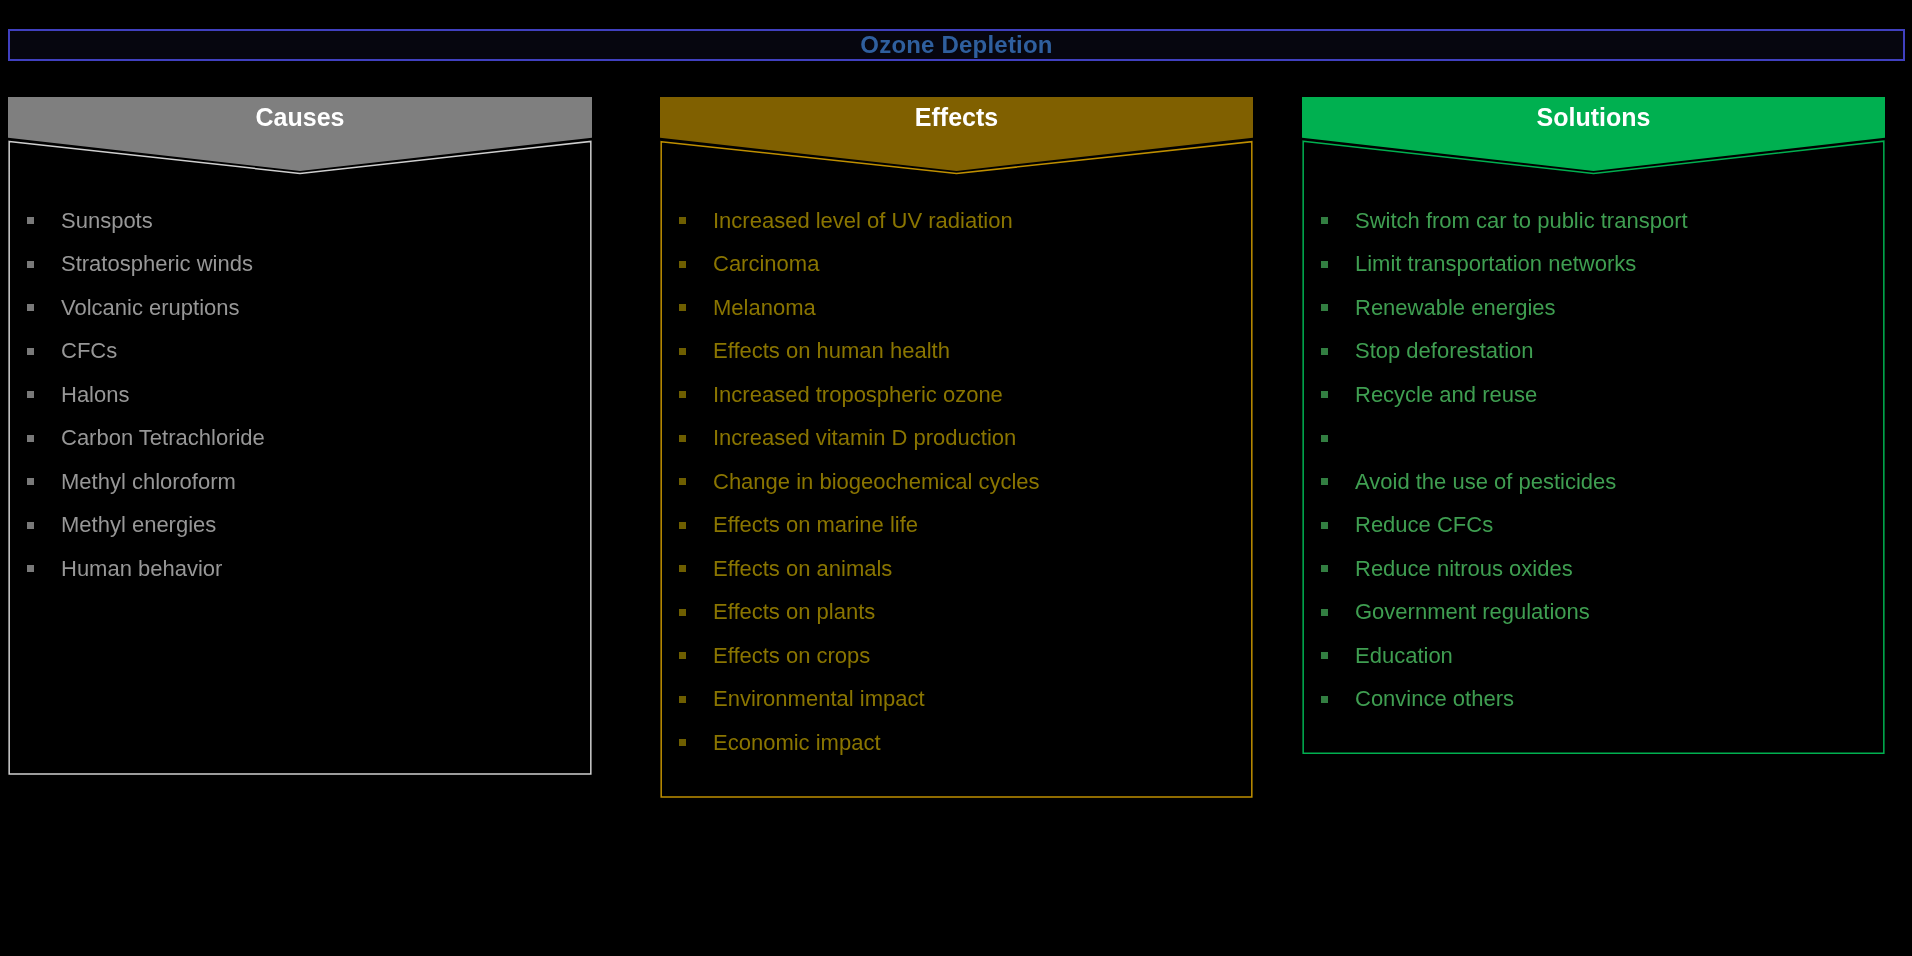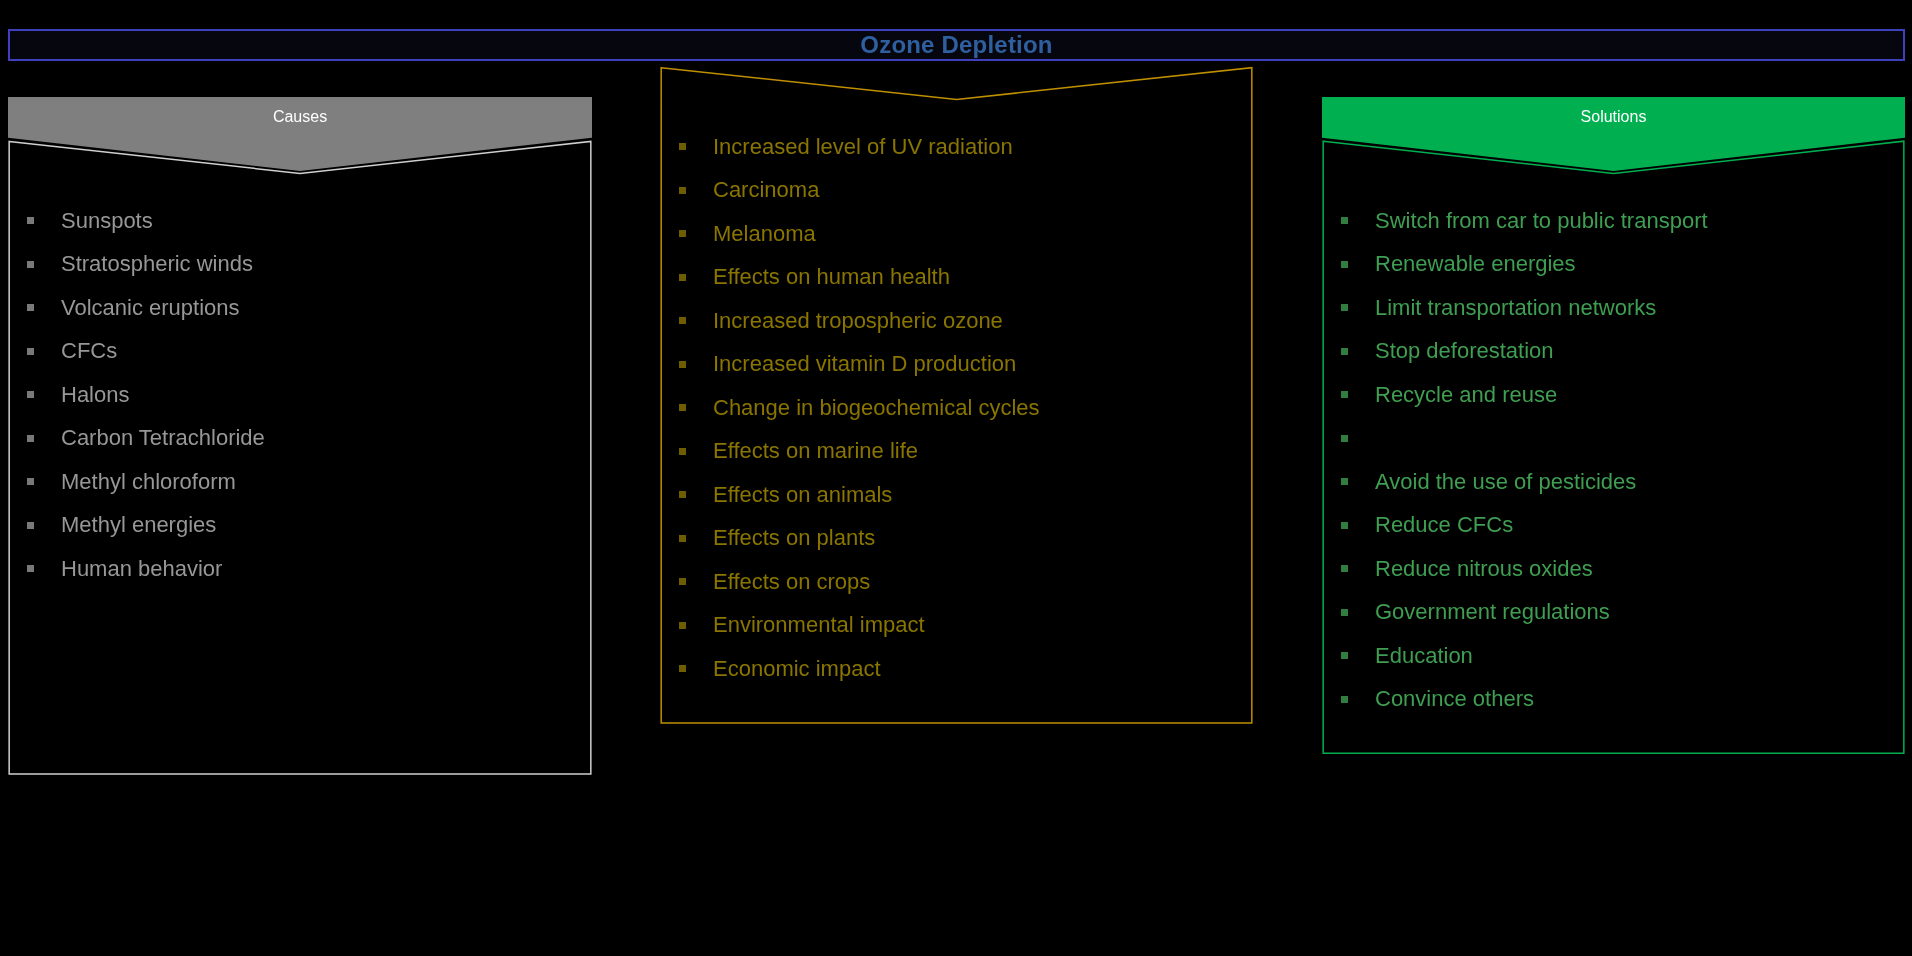--- a/index.html
+++ b/index.html
@@ -31,36 +31,36 @@
   
   .columns {
     position: absolute;
     left: 0; top: 97px;
     width: 1912px;
     display: flex;
   }
   .column { position: relative; }
   .col-causes    { margin-left: 8px;  width: 584px; }
   .col-effects   { margin-left: 68px; width: 593px; }
-  .col-solutions { margin-left: 69px; width: 583px; }
+  .col-solutions { margin-left: 49px; width: 583px; }
 
   
   .header {
     position: relative;
     z-index: 2;
     height: 74px;
     clip-path: polygon(0 0, 100% 0, 100% 55%, 50% 100%, 0 55%);
     background: var(--header);
     display: flex; align-items: center; justify-content: center;
     padding-bottom: 34px;
   }
   .header-label {
     color: #ffffff;
-    font-size: 16px;
-    font-weight: normal;
+    font-size: 25px;
+    font-weight: bold;
   }
 
   
   .body {
     position: relative;
     margin-top: -36px;
     z-index: 1;
     background: #000;
     text-decoration: underline;
   }
@@ -155,20 +155,23 @@
             </li>
             <li class="item">
               <span class="bullet"></span>
               <span class="item-text">Human behavior</span>
             </li>
           </ul>
       </div>
     </section>
 
     <section class="column col-effects" style="--header: #806000; --border: #bf8f00; --text: #8a7500;">
+      <div class="header">
+        <span class="header-label">Effects</span>
+      </div>
       <div class="body">
         <svg class="border-svg" viewBox="0 0 1000 1000" preserveAspectRatio="none" aria-hidden="true">
           <path vector-effect="non-scaling-stroke" d="M 2 10 L 500 58 L 998 10 L 998 997 L 2 997 Z"></path>
         </svg>
         <ul class="items">
             <li class="item">
               <span class="bullet"></span>
               <span class="item-text">Increased level of UV radiation</span>
             </li>
             <li class="item">
@@ -231,25 +234,25 @@
         <svg class="border-svg" viewBox="0 0 1000 1000" preserveAspectRatio="none" aria-hidden="true">
           <path vector-effect="non-scaling-stroke" d="M 2 10 L 500 62 L 998 10 L 998 997 L 2 997 Z"></path>
         </svg>
         <ul class="items">
             <li class="item">
               <span class="bullet"></span>
               <span class="item-text">Switch from car to public transport</span>
             </li>
             <li class="item">
               <span class="bullet"></span>
+              <span class="item-text">Limit transportation networks</span>
+            </li>
+            <li class="item">
+              <span class="bullet"></span>
               <span class="item-text">Renewable energies</span>
-            </li>
-            <li class="item">
-              <span class="bullet"></span>
-              <span class="item-text">Limit transportation networks</span>
             </li>
             <li class="item">
               <span class="bullet"></span>
               <span class="item-text">Stop deforestation</span>
             </li>
             <li class="item">
               <span class="bullet"></span>
               <span class="item-text">Recycle and reuse</span>
             </li>
             <li class="item">

